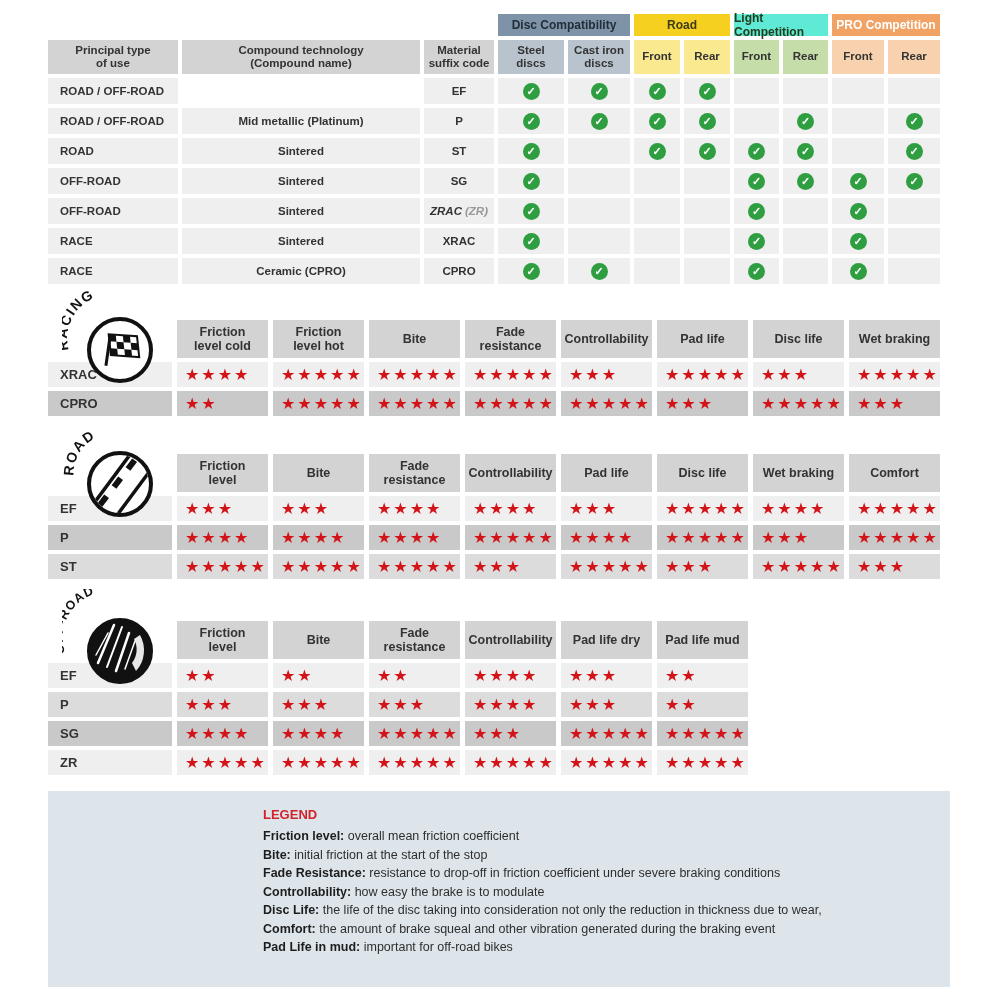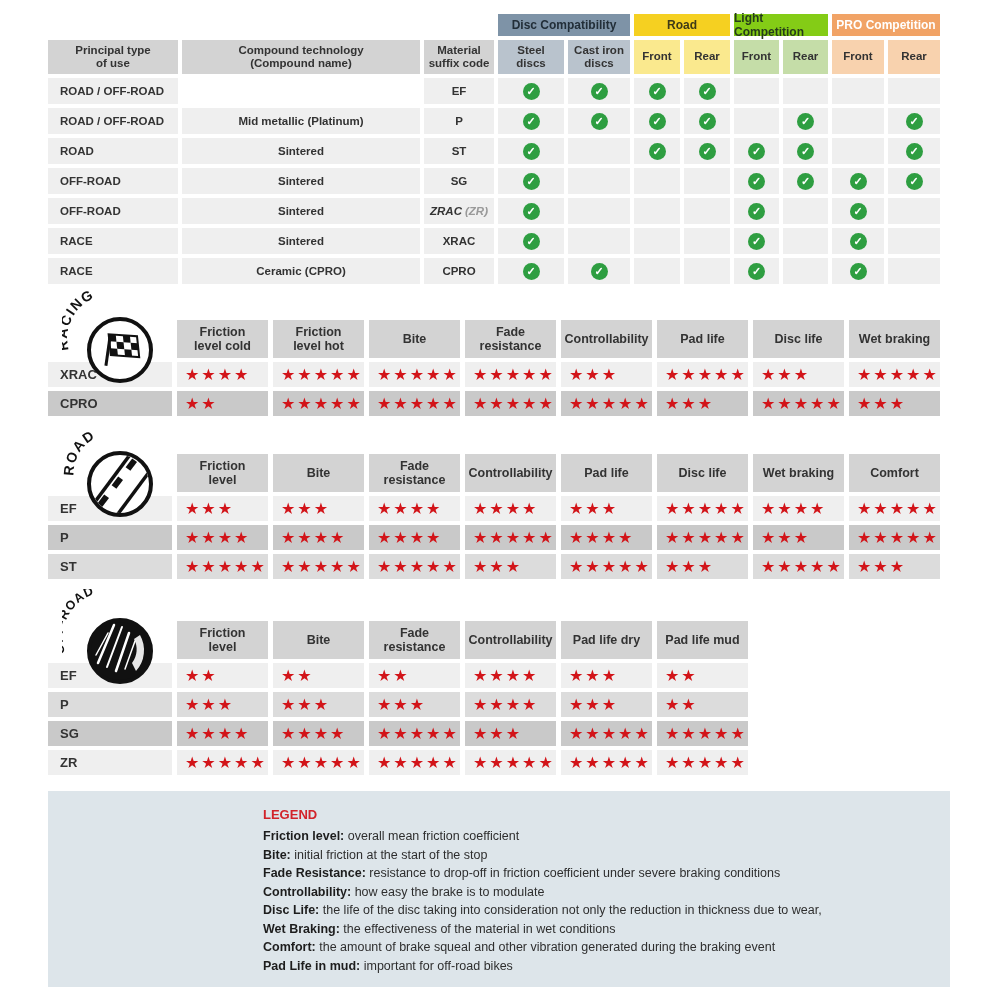--- a/index.html
+++ b/index.html
@@ -52,21 +52,21 @@
   .legend-line b{color:#1d1d1d;}
 </style>
 </head>
 <body>
 
 <div class="wrap">
 
   <div class="compat" id="compat">
       <div class="band" style="grid-area: 1 / 4 / auto / span 2; background: rgb(126, 147, 167); color: rgb(34, 46, 56);">Disc Compatibility</div>
       <div class="band" style="grid-area: 1 / 6 / auto / span 2; background: rgb(245, 208, 33); color: rgb(62, 58, 23);">Road</div>
-      <div class="band" style="grid-area: 1 / 8 / auto / span 2; background: #84cc16; color: rgb(38, 60, 27);">Light Competition</div>
+      <div class="band" style="grid-area: 1 / 8 / auto / span 2; background: #5eead4; color: rgb(38, 60, 27);">Light Competition</div>
       <div class="band" style="grid-area: 1 / 10 / auto / span 2; background: rgb(241, 163, 102); color: rgb(255, 255, 255);">PRO Competition</div>
       <div class="hcell" style="grid-area: 2 / 1;">Principal type
 of use</div>
       <div class="hcell" style="grid-area: 2 / 2;">Compound technology
 (Compound name)</div>
       <div class="hcell" style="grid-area: 2 / 3;">Material
 suffix code</div>
       <div class="subcell" style="grid-area: 2 / 4; background: rgb(185, 195, 205);">Steel
 discs</div>
       <div class="subcell" style="grid-area: 2 / 5; background: rgb(185, 195, 205);">Cast iron
@@ -544,18 +544,17 @@
     </div>
 
   <div class="legend" id="legend" style="background: rgb(221, 229, 234);">
     <div class="legend-title" style="color: rgb(210, 35, 42);">LEGEND</div>
     <div id="legend-items">
         <div class="legend-line"><b>Friction level: </b><span>overall mean friction coefficient</span></div>
         <div class="legend-line"><b>Bite: </b><span>initial friction at the start of the stop</span></div>
         <div class="legend-line"><b>Fade Resistance: </b><span>resistance to drop-off in friction coefficient under severe braking conditions</span></div>
         <div class="legend-line"><b>Controllability: </b><span>how easy the brake is to modulate</span></div>
         <div class="legend-line"><b>Disc Life: </b><span>the life of the disc taking into consideration not only the reduction in thickness due to wear,</span></div>
-        <div class="legend-line"><b>Wet Braking: </b><span>the effectiveness of the material in wet conditions</span></div>
         <div class="legend-line"><b>Comfort: </b><span>the amount of brake squeal and other vibration generated during the braking event</span></div>
         <div class="legend-line"><b>Pad Life in mud: </b><span>important for off-road bikes</span></div>
       </div>
   </div>
 </div>
 
 </body></html>

